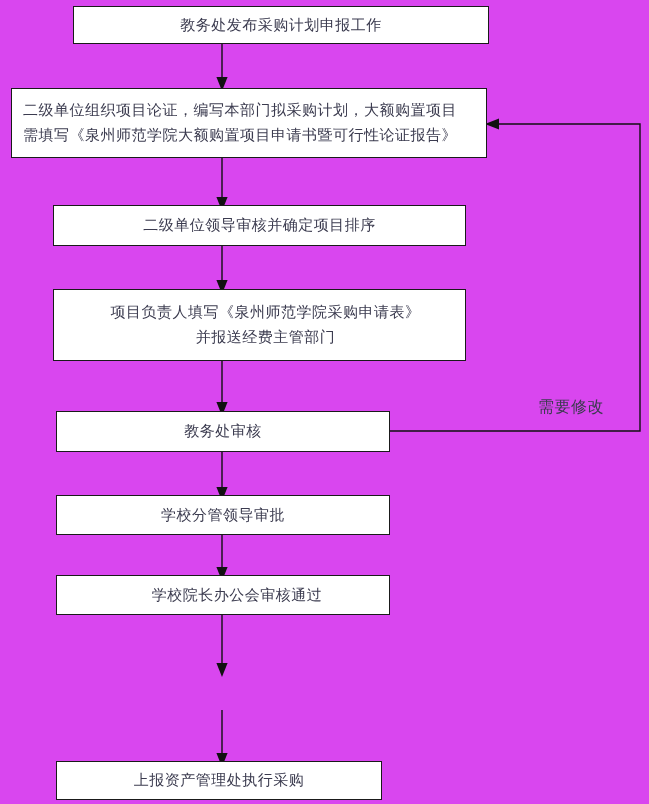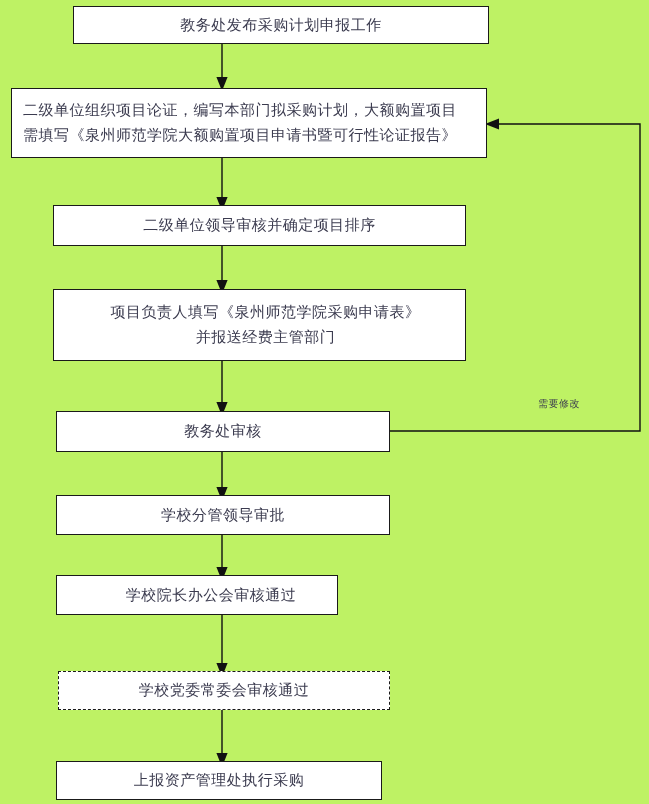--- a/index.html
+++ b/index.html
@@ -4,21 +4,21 @@
 <style>
   html, body {
     margin: 0;
     padding: 0;
     background: #ffffff;
   }
   #canvas {
     position: relative;
     width: 649px;
     height: 804px;
-    background: #bef264;
+    background: #d946ef;
     font-family: "Liberation Serif", "DejaVu Serif", serif;
     overflow: hidden;
   }
   .node {
     position: absolute;
     box-sizing: border-box;
     border: 1px solid #1a1a1a;
     background: #ffffff;
     display: flex;
     flex-direction: column;
@@ -36,21 +36,21 @@
   .node .line {
     display: block;
   }
   .node.left-align {
     align-items: flex-start;
     padding-left: 11px;
   }
   .edge-label {
     position: absolute;
     color: #3b3b4f;
-    font-size: 10px;
+    font-size: 16px;
     letter-spacing: 0.5px;
     white-space: nowrap;
   }
   svg.edges {
     position: absolute;
     left: 0;
     top: 0;
     width: 649px;
     height: 804px;
     pointer-events: none;
@@ -109,27 +109,24 @@
   </div>
 
   <div class="node" style="left:56px; top:411px; width:334px; height:41px;">
     <span class="line">教务处审核</span>
   </div>
 
   <div class="node" style="left:56px; top:495px; width:334px; height:40px;">
     <span class="line">学校分管领导审批</span>
   </div>
 
-  <div class="node" style="left:56px; top:575px; width:282px; height:40px;padding-left:28px;">
+  <div class="node" style="left:56px; top:575px; width:334px; height:40px;padding-left:28px;">
     <span class="line">学校院长办公会审核通过</span>
   </div>
 
-  <div class="node dashed" style="left:58px; top:671px; width:332px; height:39px;">
-    <span class="line">学校党委常委会审核通过</span>
-  </div>
 
   <div class="node" style="left:56px; top:761px; width:326px; height:39px;justify-content:center;">
     <span class="line">上报资产管理处执行采购</span>
   </div>
 
   <div class="edge-label" style="left:538px; top:397px;">需要修改</div>
 
 </div>
 
 </body></html>

